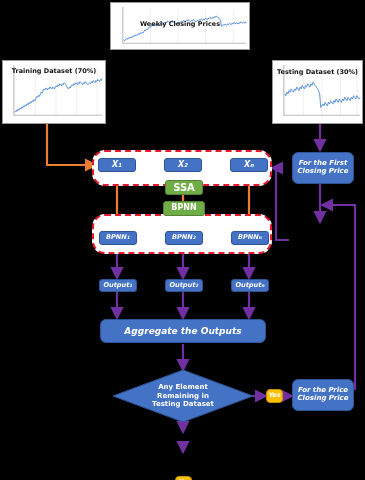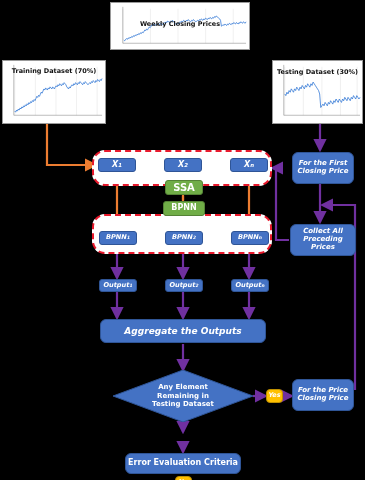--- a/index.html
+++ b/index.html
@@ -206,25 +206,20 @@
   </div>
 
   <div class="node yellow" style="left:266px;top:389px;width:17px;height:14px;font-size:6.5px;">Yes</div>
   <div class="node yellow" style="left:175px;top:432px;width:17px;height:14px;font-size:6.5px;margin-top:44px;">No</div>
 
   <div class="node blue-r" style="left:292px;top:152px;width:62px;height:32px;font-size:7px;flex-direction:column;">
     <span>For the First</span>
     <span>Closing Price</span>
   </div>
 
-  <div class="node blue-r" style="left:290px;top:224px;width:66px;height:32px;font-size:7px;flex-direction:column;">
-    <span>Collect All</span>
-    <span>Preceding Prices</span>
-  </div>
 
   <div class="node blue-r" style="left:292px;top:379px;width:62px;height:32px;font-size:7px;flex-direction:column;">
     <span>For the Price</span>
     <span>Closing Price</span>
   </div>
 
-  <div class="node blue-r" style="left:125px;top:453px;width:116px;height:21px;font-size:8px;font-style:normal;">Error Evaluation Criteria</div>
 
 </div>
 
 </body></html>

